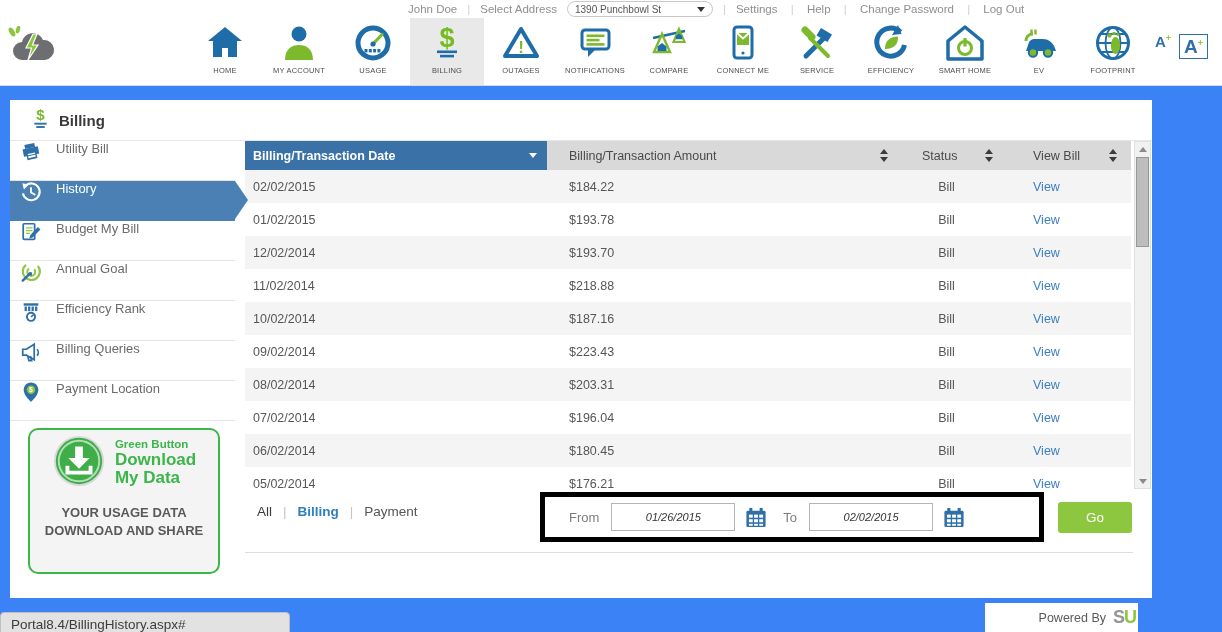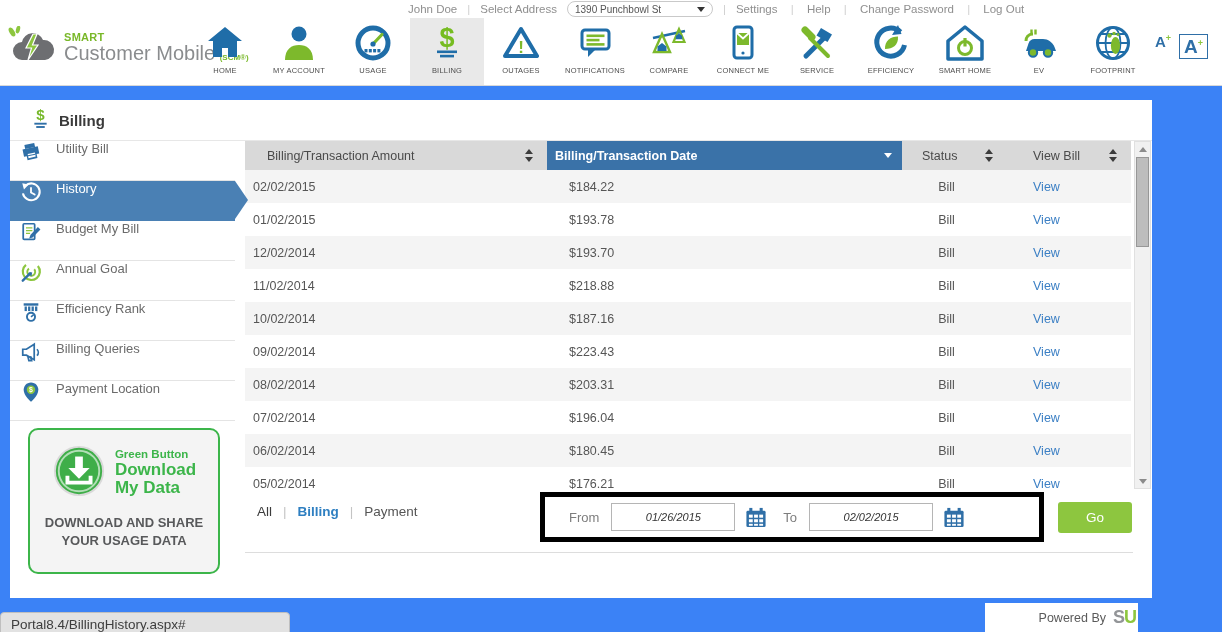--- a/index.html
+++ b/index.html
@@ -39,21 +39,21 @@
 
   
   .sidebar{position:absolute;left:0;top:41px;width:225px;}
   .side-item{height:39px;display:flex;align-items:flex-start;gap:14px;padding-left:10px;border-bottom:1px solid #e4e4e4;cursor:pointer;position:relative;background:#fff;}
   .side-item .slabel{font-size:13px;color:#6b6b6b;}
   .side-item.active{background:#4a80b4;border-bottom:1px solid #4a80b4;}
   .side-item.active .slabel{color:#fff;}
   .side-item.active::after{content:"";position:absolute;right:-13px;top:0;width:0;height:0;border-top:19.5px solid transparent;border-bottom:19.5px solid transparent;border-left:13px solid #4a80b4;z-index:5;}
 
   
-  .green-box{position:absolute;left:18px;top:328px;width:192px;height:146px;border:2px solid #3cb54a;border-radius:10px;background:#f4f4f4;cursor:pointer;box-sizing:border-box;padding-top:14px;}
+  .green-box{position:absolute;left:18px;top:328px;width:192px;height:146px;border:2px solid #3cb54a;border-radius:10px;background:#f4f4f4;cursor:pointer;box-sizing:border-box;padding-top:4px;}
   .gb-top{display:flex;align-items:center;justify-content:center;gap:9px;}
   .gb-lines{line-height:1.08;}
   .gb-l1{color:#3cb54a;font-size:11.5px;font-weight:bold;}
   .gb-l2{color:#3cb54a;font-size:17px;font-weight:bold;}
   .gb-cap{margin-top:12px;text-align:center;color:#58595b;font-weight:bold;font-size:13px;line-height:1.35;}
 
   
   .btable{position:absolute;left:235px;top:41px;width:886px;height:348px;overflow:hidden;}
   .thead{display:grid;grid-template-columns:302px 355px 103px 126px;height:29px;}
   .th{display:flex;align-items:center;font-size:12.5px;box-sizing:border-box;cursor:pointer;}
@@ -125,25 +125,20 @@
   <div class="navbar">
     <div class="brand">
       <span>
         <svg width="52" height="42" viewBox="0 0 52 42">
           <ellipse cx="6" cy="6" rx="2.5" ry="5" fill="#8dc63f" transform="rotate(-30 6 6)"></ellipse>
           <ellipse cx="12" cy="3.5" rx="2" ry="4" fill="#8dc63f" transform="rotate(15 12 3.5)"></ellipse>
           <path d="M16 34 a9 9 0 0 1 0-18 a11 11 0 0 1 21-2 a8 8 0 0 1 2 20z" fill="#6d6e71"></path>
           <path d="M27 8 l-7 14 h5.5 l-3.5 12 10-15 h-5.5 l4.5-11z" fill="#8dc63f" stroke="#fff" stroke-width="1.2"></path>
         </svg>
       </span>
-      <span class="brand-text">
-        <div class="brand-smart">SMART</div>
-        <div><span class="brand-name">Customer Mobile</span>
-        <span class="brand-scm">(SCM®)</span></div>
-      </span>
     </div>
     <div class="nav-items" id="nav-items">
         <div class="nav-item">
           <span class="nicon">
             <svg width="40" height="40" viewBox="0 0 40 40">
               <path d="M20 4 L37 18 h-5 v16 h-9 v-9 h-6 v9 H8 V18 H3 Z" fill="#1f6da8"></path>
             </svg>
           </span>
           <span class="nlabel">HOME</span>
         </div>
@@ -384,37 +379,37 @@
             <path d="M16 33 v7 h24 v-7" fill="none" stroke="#fff" stroke-width="4"></path>
           </svg>
         </span>
         <span class="gb-lines">
           <div class="gb-l1">Green Button</div>
           <div class="gb-l2">Download</div>
           <div class="gb-l2">My Data</div>
         </span>
       </div>
       <div class="gb-cap">
+        <div>YOUR USAGE DATA</div>
         <div>DOWNLOAD AND SHARE</div>
-        <div>YOUR USAGE DATA</div>
       </div>
     </div>
 
     <div class="btable">
       <div class="thead">
+        <div class="th th1">
+          <span>Billing/Transaction Date</span>
+          <span class="caret-down-w"></span>
+        </div>
         <div class="th thg th2">
           <span>Billing/Transaction Amount</span>
           <span class="sortg">
               <i class="su"></i>
               <i class="sd"></i>
             </span>
-        </div>
-        <div class="th th1">
-          <span>Billing/Transaction Date</span>
-          <span class="caret-down-w"></span>
         </div>
         <div class="th thg th3">
           <span>Status</span>
           <span class="sortg">
               <i class="su"></i>
               <i class="sd"></i>
             </span>
         </div>
         <div class="th thg th4">
           <span>View Bill</span>

